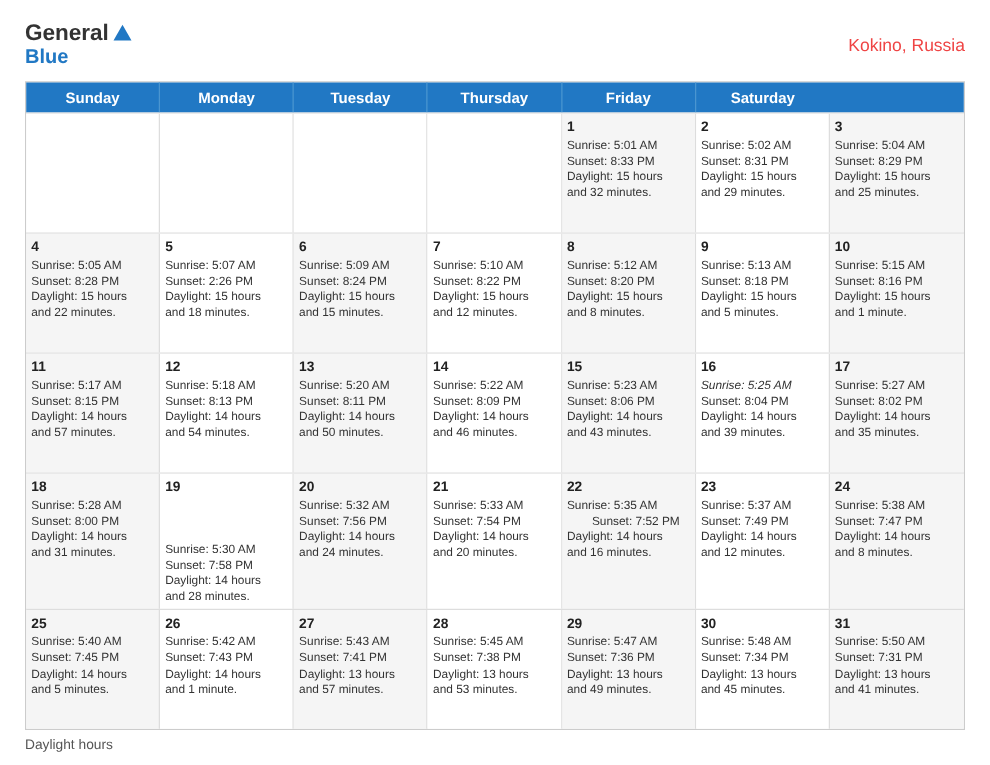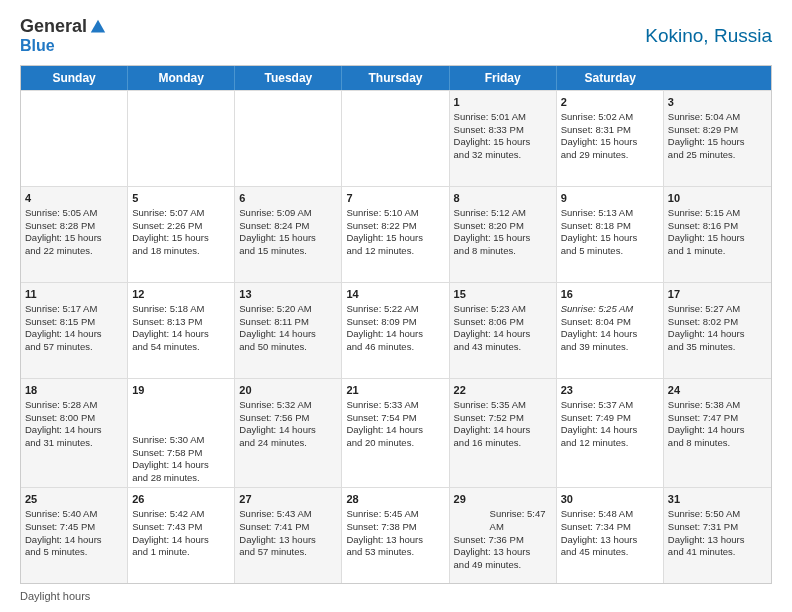--- a/index.html
+++ b/index.html
@@ -50,22 +50,22 @@
     .title-block {
       text-align: right;
     }
     .month-title {
       font-size: 36px;
       font-weight: bold;
       color: #333;
       line-height: 1.1;
     }
     .location {
-      font-size: 19px;
-      color: #0369a1;
+      font-size: 14px;
+      color: #ef4444;
     }
     .calendar {
       flex: 1;
       display: flex;
       flex-direction: column;
       border: 1px solid #ccc;
     }
     .cal-header {
       display: grid;
       grid-template-columns: repeat(7, 1fr);
@@ -300,21 +300,21 @@
           <div class="cal-cell">
             <span class="day-num">21</span>
             <span style="display: block;">Sunrise: 5:33 AM</span>
             <span style="display: block;">Sunset: 7:54 PM</span>
             <span style="display: block;">Daylight: 14 hours</span>
             <span style="display: block;">and 20 minutes.</span>
           </div>
           <div class="cal-cell alt-bg">
             <span class="day-num">22</span>
             <span style="display: block;">Sunrise: 5:35 AM</span>
-            <span style="display: block;">Sunset: 7:52 PM</span>
+            <span style="display: block; margin-left: 20px;">Sunset: 7:52 PM</span>
             <span style="display: block;">Daylight: 14 hours</span>
             <span style="display: block;">and 16 minutes.</span>
           </div>
           <div class="cal-cell">
             <span class="day-num">23</span>
             <span style="display: block;">Sunrise: 5:37 AM</span>
             <span style="display: block;">Sunset: 7:49 PM</span>
             <span style="display: block;">Daylight: 14 hours</span>
             <span style="display: block;">and 12 minutes.</span>
           </div>
@@ -350,21 +350,21 @@
           </div>
           <div class="cal-cell">
             <span class="day-num">28</span>
             <span style="display: block;">Sunrise: 5:45 AM</span>
             <span style="display: block;">Sunset: 7:38 PM</span>
             <span style="display: block;">Daylight: 13 hours</span>
             <span style="display: block;">and 53 minutes.</span>
           </div>
           <div class="cal-cell alt-bg">
             <span class="day-num">29</span>
-            <span style="display: block; margin-left: 36px;">Sunrise: 5:47 AM</span>
+            <span style="display: block;">Sunrise: 5:47 AM</span>
             <span style="display: block;">Sunset: 7:36 PM</span>
             <span style="display: block;">Daylight: 13 hours</span>
             <span style="display: block;">and 49 minutes.</span>
           </div>
           <div class="cal-cell">
             <span class="day-num">30</span>
             <span style="display: block;">Sunrise: 5:48 AM</span>
             <span style="display: block;">Sunset: 7:34 PM</span>
             <span style="display: block;">Daylight: 13 hours</span>
             <span style="display: block;">and 45 minutes.</span>

